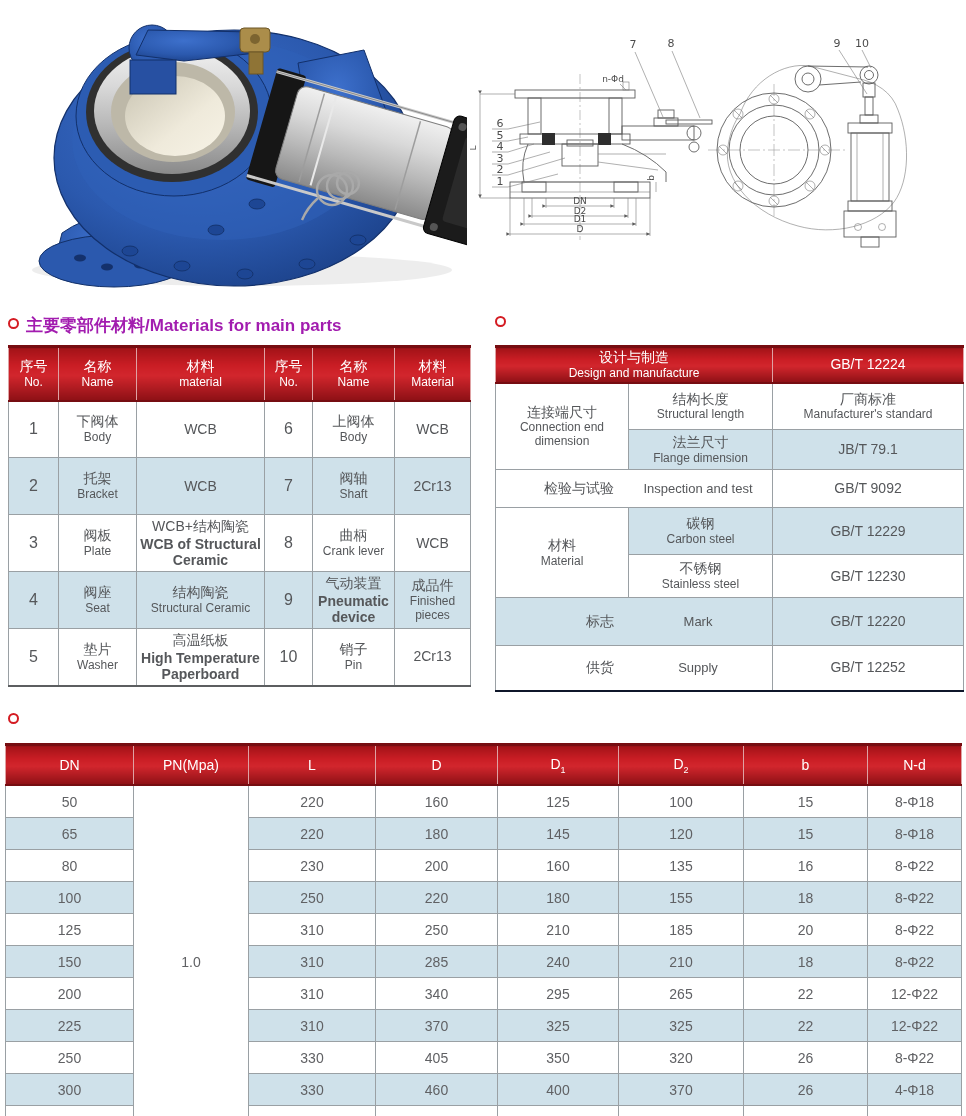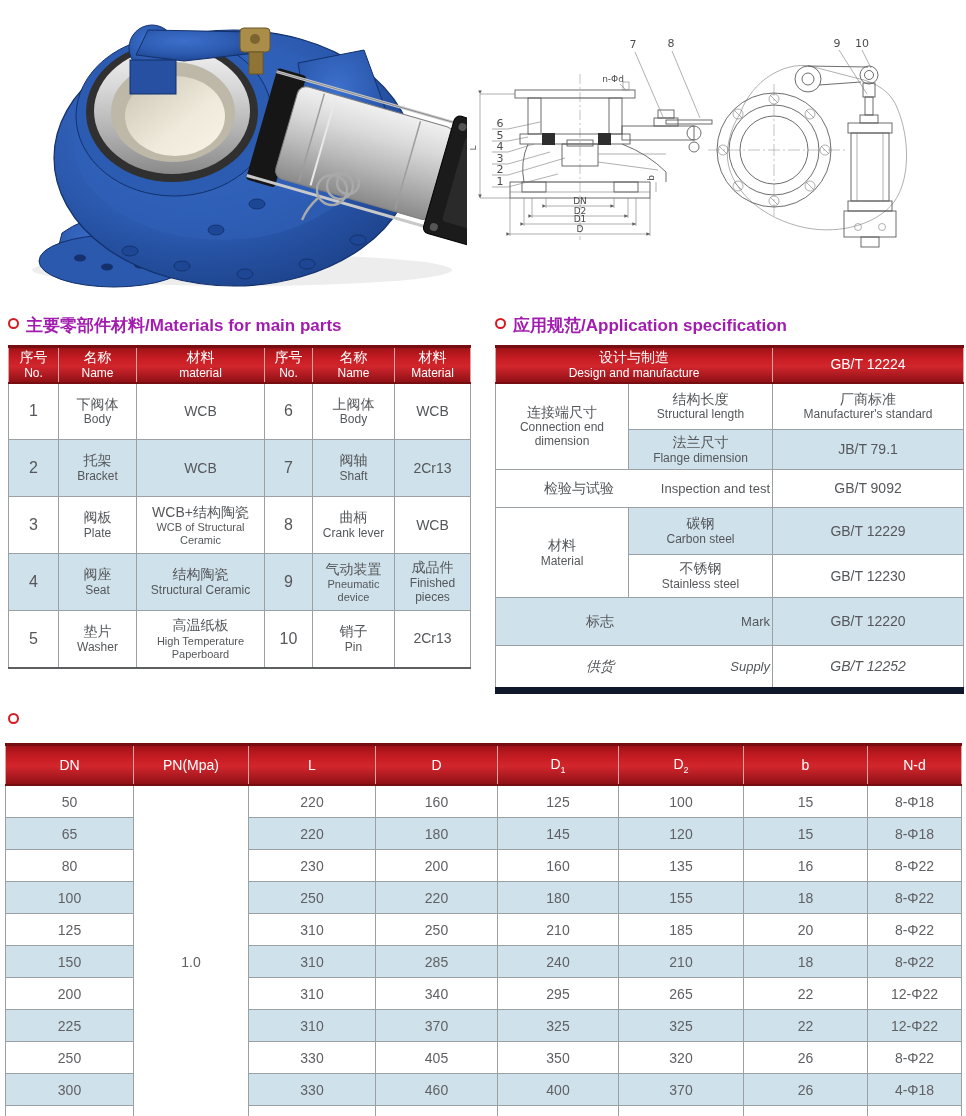--- a/index.html
+++ b/index.html
@@ -18,30 +18,30 @@
   thead th {
     background:linear-gradient(180deg,#a31318 0%,#c91d24 32%,#d2262d 52%,#8d1015 100%);
     color:#fff; font-weight:normal;
     border:1px solid #dfa2a4; border-top:3px solid #760d11; border-bottom:2px solid #760d11;
   }
   tbody tr { background:#fff; }
   tbody tr.alt td { background:#cfe1ea; }
   td.white-bg { background:#fff !important; }
   .zh { font-size:14px; line-height:1.2; }
   .en { font-size:12px; line-height:1.15; margin-top:1px; }
-  .en.sm { font-size:11px; }
+  .en.sm { font-size:14px;font-weight:bold; }
   .en:empty { display:none; }
   table.dims td { height:29px; font-size:14px; color:#606164; }
   table.dims thead th { height:36px; font-size:14px; }
   th sub, td sub { font-size:9px; }
   sub:empty { display:none; }
   .split { display:grid; grid-template-columns:116px auto; align-items:center; }
   .split .sp-zh { text-align:right; font-size:14px; }
-  .split .sp-en { text-align:right; padding-left:12px; font-size:13px; }
-  table.app tbody tr:last-child td { border-bottom:7px solid #0f172a;font-style:italic; }
+  .split .sp-en { text-align:center; padding-left:12px; font-size:13px; }
+  table.app tbody tr:last-child td { border-bottom:2px solid #0f172a; }
   table.mats tbody tr:last-child td { border-bottom:2px solid #5c5e60; }
   table.dims tbody tr:last-child td { border-bottom:2px solid #5c5e60; }
   
   .dt { font-size:11px; fill:#4c4c4c; text-anchor:middle; font-family:"DejaVu Sans",sans-serif; }
   .dl { font-size:9px; fill:#4c4c4c; text-anchor:middle; font-family:"DejaVu Sans",sans-serif; }
   .ln { stroke:#5c5c5c; stroke-width:0.9; fill:none; }
   .thin { stroke:#7a7a7a; stroke-width:0.6; fill:none; }
 </style>
 </head>
 <body>
@@ -301,21 +301,21 @@
   <table class="mats" style="left:8px;top:345px;width:462px;">
     <colgroup>
         <col style="width:50px">
         <col style="width:78px">
         <col style="width:128px">
         <col style="width:48px">
         <col style="width:82px">
         <col style="width:76px">
       </colgroup>
     <thead>
-      <tr style="height:36px;">
+      <tr style="height:54px;">
         <th>
             <div class="zh">序号</div>
             <div class="en">No.</div>
           </th>
         <th>
             <div class="zh">名称</div>
             <div class="en">Name</div>
           </th>
         <th>
             <div class="zh">材料</div>
@@ -427,21 +427,21 @@
             <div class="en">Pin</div>
           </td>
         <td>
             <div class="zh">2Cr13</div>
           </td>
       </tr>
     </tbody>
   </table>
 
   <div class="sec-title" style="left:495px;top:314px;">
-    <span class="bullet"></span><span>应用规范/Application specification</span>
+    <span class="bullet"></span>
   </div>
 
   <table class="app" style="left:495px;top:345px;width:468px;">
     <colgroup>
         <col style="width:133px">
         <col style="width:144px">
         <col style="width:191px">
       </colgroup>
     <thead>
       <tr style="height:31px;">

